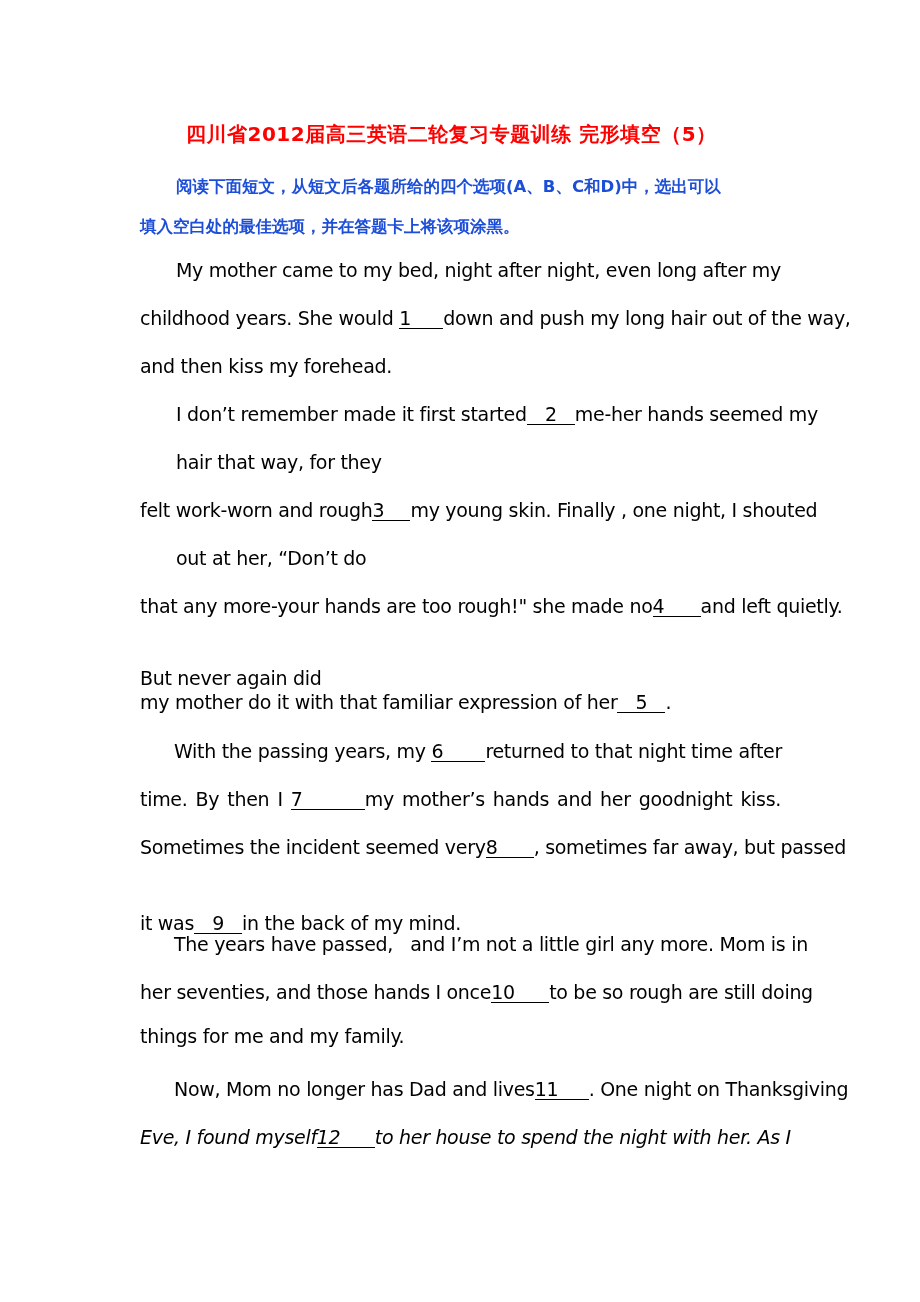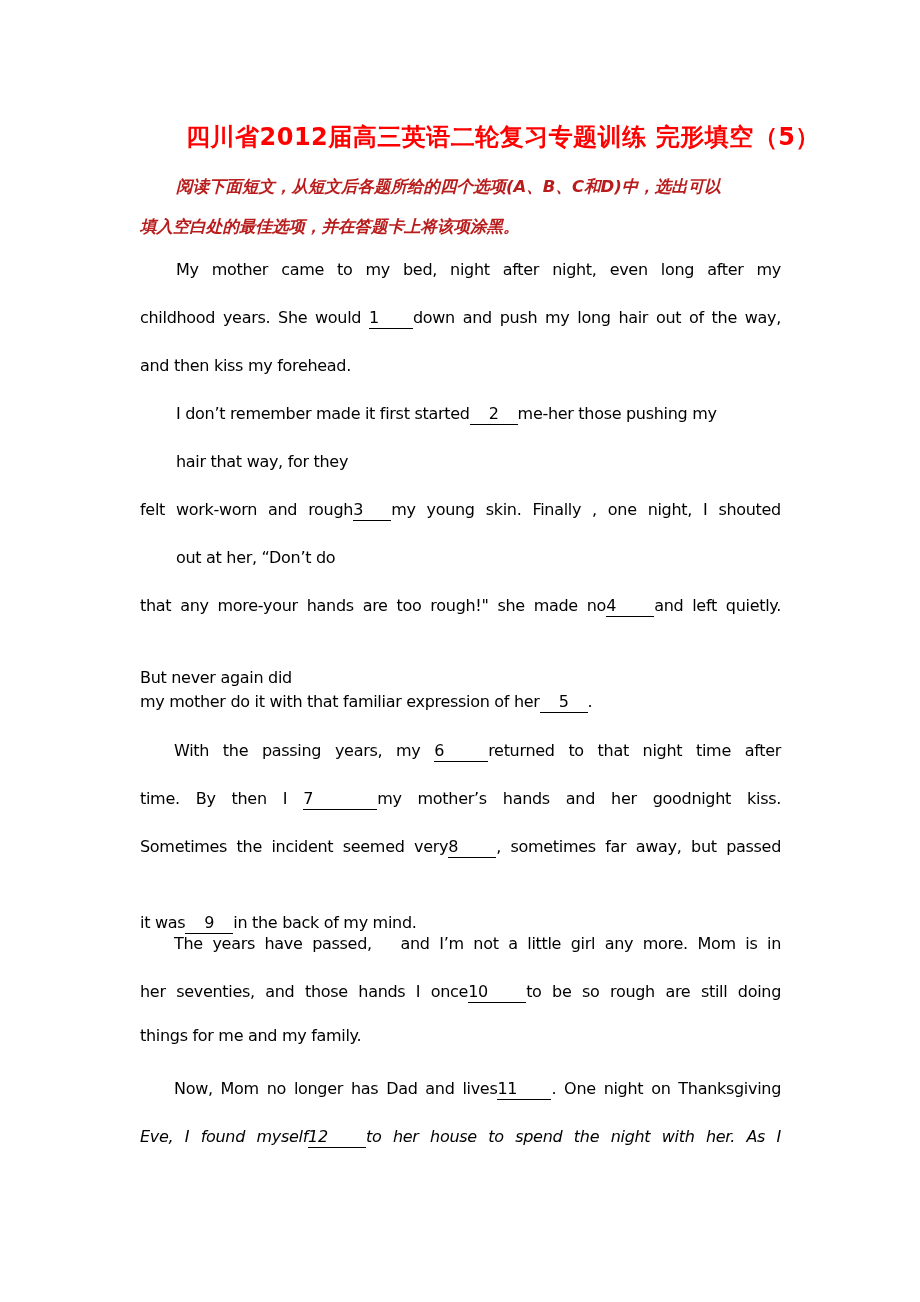--- a/index.html
+++ b/index.html
@@ -1,39 +1,39 @@
 <!DOCTYPE html>
 <html><head>
 <meta charset="utf-8">
 <style>
   html, body { margin: 0; padding: 0; background: #ffffff; }
   body { width: 920px; height: 1302px; position: relative; overflow: hidden; font-family: "DejaVu Sans", sans-serif; color: #000; }
-  .title { position: absolute; left: 186px; top: 121px; font-size: 24px; font-weight: bold; color: #ff0000; white-space: nowrap; letter-spacing: 0.5px; }
-  .instr { position: absolute; left: 140px; font-size: 16.5px; font-weight: bold; color: #b91c1c; white-space: nowrap; font-style: italic; }
-  .line { position: absolute; left: 140px; width: 641px; font-size: 16px; white-space: nowrap; line-height: 24px; font-family: "DejaVu Sans", sans-serif; letter-spacing: -0.3px; }
+  .title { position: absolute; left: 186px; top: 121px; font-size: 20px; font-weight: bold; color: #ff0000; white-space: nowrap; letter-spacing: 0.5px; }
+  .instr { position: absolute; left: 140px; font-size: 16.5px; font-weight: bold; color: #1d4ed8; white-space: nowrap; }
+  .line { position: absolute; left: 140px; width: 641px; font-size: 19px; white-space: nowrap; line-height: 24px; font-family: "DejaVu Sans", sans-serif; letter-spacing: -0.3px; }
   .justify { text-align: justify; text-align-last: justify; }
   .indent { left: 176px; width: 605px; }
   .indent2 { left: 174px; width: 607px; }
   .blank { display: inline-block; border-bottom: 1.5px solid #000; text-align: center; line-height: 20px; }
 </style>
 </head>
 <body>
 
 <div>
   <div class="title">四川省2012届高三英语二轮复习专题训练 完形填空（5）</div>
   <div class="instr" style="left:176px; top:176px;">阅读下面短文，从短文后各题所给的四个选项(A、B、C和D)中，选出可以</div>
   <div class="instr" style="top:216px;">填入空白处的最佳选项，并在答题卡上将该项涂黑。</div>
 
   <div class="line indent justify" style="top:258px;"><span>My mother came to my bed, night after night, even long after my</span></div>
 
   <div class="line justify" style="top:306px;"><span>childhood years. She would </span> <span class="blank" style="width:44px;">1</span><span>down and push my long hair out of the way,</span></div>
 
   <div class="line" style="top:354px;"><span>and then kiss my forehead.</span></div>
 
-  <div class="line indent" style="top:402px;"><span>I don’t remember made it first started</span><span class="blank" style="width:48px;">2</span><span>me-her those pushing my</span></div>
+  <div class="line indent" style="top:402px;"><span>I don’t remember made it first started</span><span class="blank" style="width:48px;">2</span><span>me-her hands seemed my</span></div>
 
   <div class="line indent" style="top:450px;"><span>hair that way, for they</span></div>
 
   <div class="line justify" style="top:498px;"><span>felt work-worn and rough</span><span class="blank" style="width:38px;">3</span><span>my young skin. Finally , one night, I shouted</span></div>
 
   <div class="line indent" style="top:546px;"><span>out at her, “Don’t do</span></div>
 
   <div class="line justify" style="top:594px;"><span>that any more-your hands are too rough!" she made no</span><span class="blank" style="width:48px;">4</span><span>and left quietly.</span></div>
 
   <div class="line" style="top:666px;"><span>But never again did</span></div>

